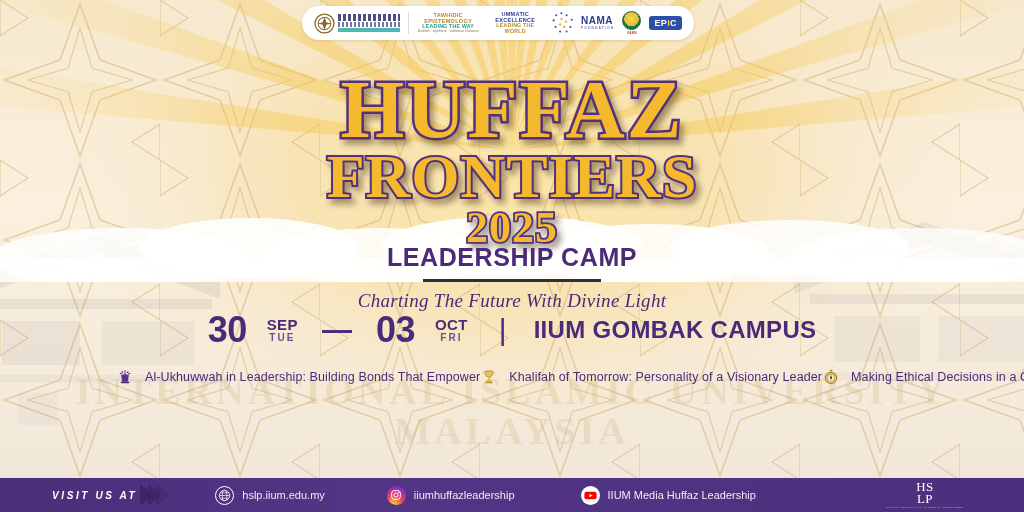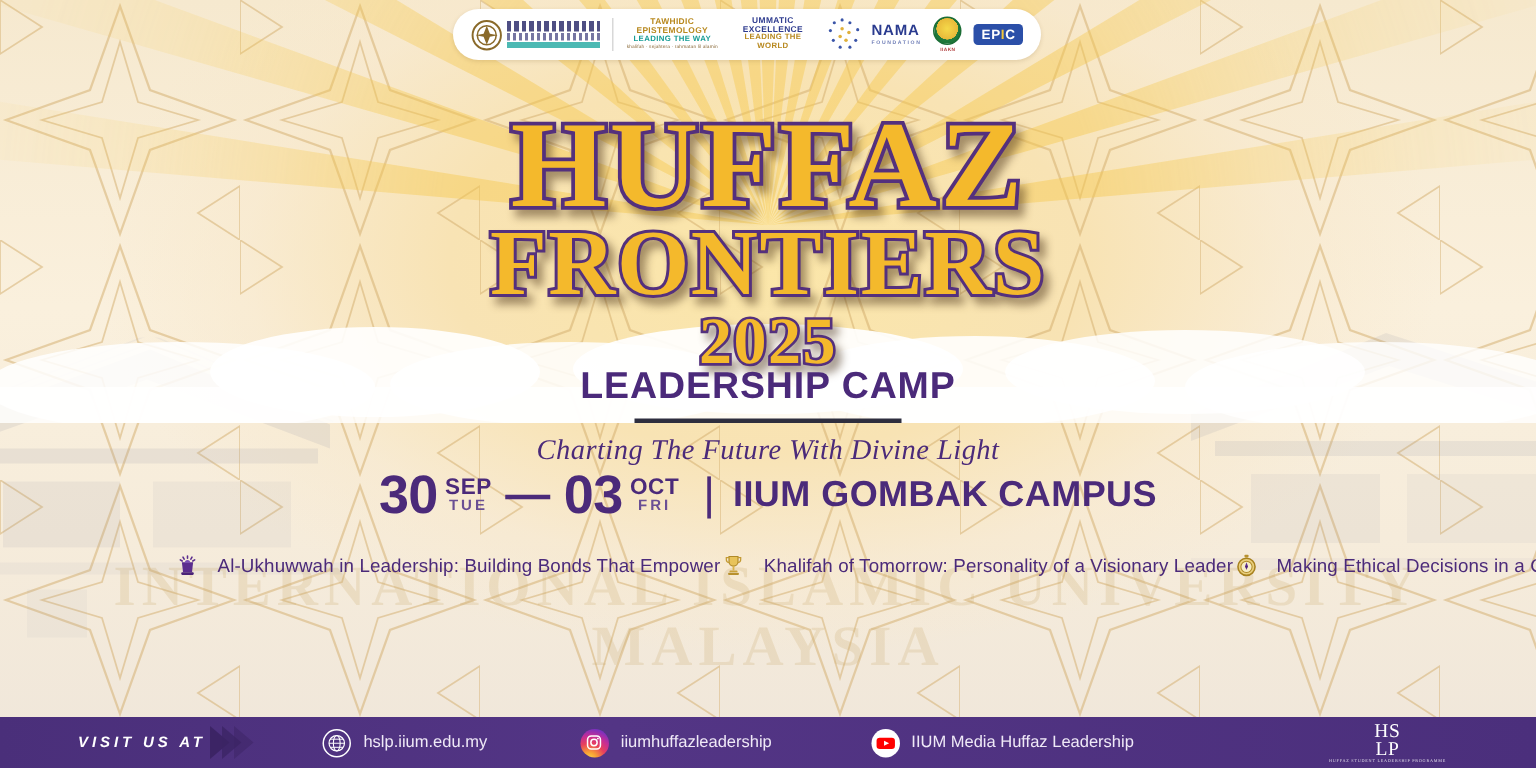--- a/index.html
+++ b/index.html
@@ -99,21 +99,21 @@
   
   .sub-wrap { position:absolute; left:0; right:0; top:243px; text-align:center; z-index:5; }
   .lead-camp { font-size:25px; font-weight:800; color:#4b2a7a; letter-spacing:.6px; }
   .rule { width:178px; height:2.5px; background:#2e2e3e; margin:7px auto 0; }
   .tagline { font-family:"Liberation Serif", serif; font-style:italic;
       font-size:19px; color:#4b2a7a; margin-top:8px; letter-spacing:.3px; }
 
   
   .dateline {
     position:absolute; left:0; right:0; top:312px; z-index:5;
-    display:flex; align-items:center; justify-content:center; gap:0;
+    display:flex; align-items:center; justify-content:center; gap:15px;
     color:#4b2a7a;
   }
   .dnum { font-size:36px; font-weight:800; letter-spacing:-.5px; line-height:1; }
   .dmo { display:inline-flex; flex-direction:column; align-items:center;
          margin-left:5px; line-height:1.05; }
   .dmo .m { font-size:15px; font-weight:800; letter-spacing:.4px; }
   .dmo .d { font-size:10px; font-weight:600; letter-spacing:2px; color:#6a4f94; }
   .dash { font-size:30px; font-weight:700; margin:0 9px; }
   .pipe { font-size:30px; font-weight:400; margin:0 12px 0 16px; color:#4b2a7a; }
   .venue { font-size:24px; font-weight:800; letter-spacing:.3px; }

